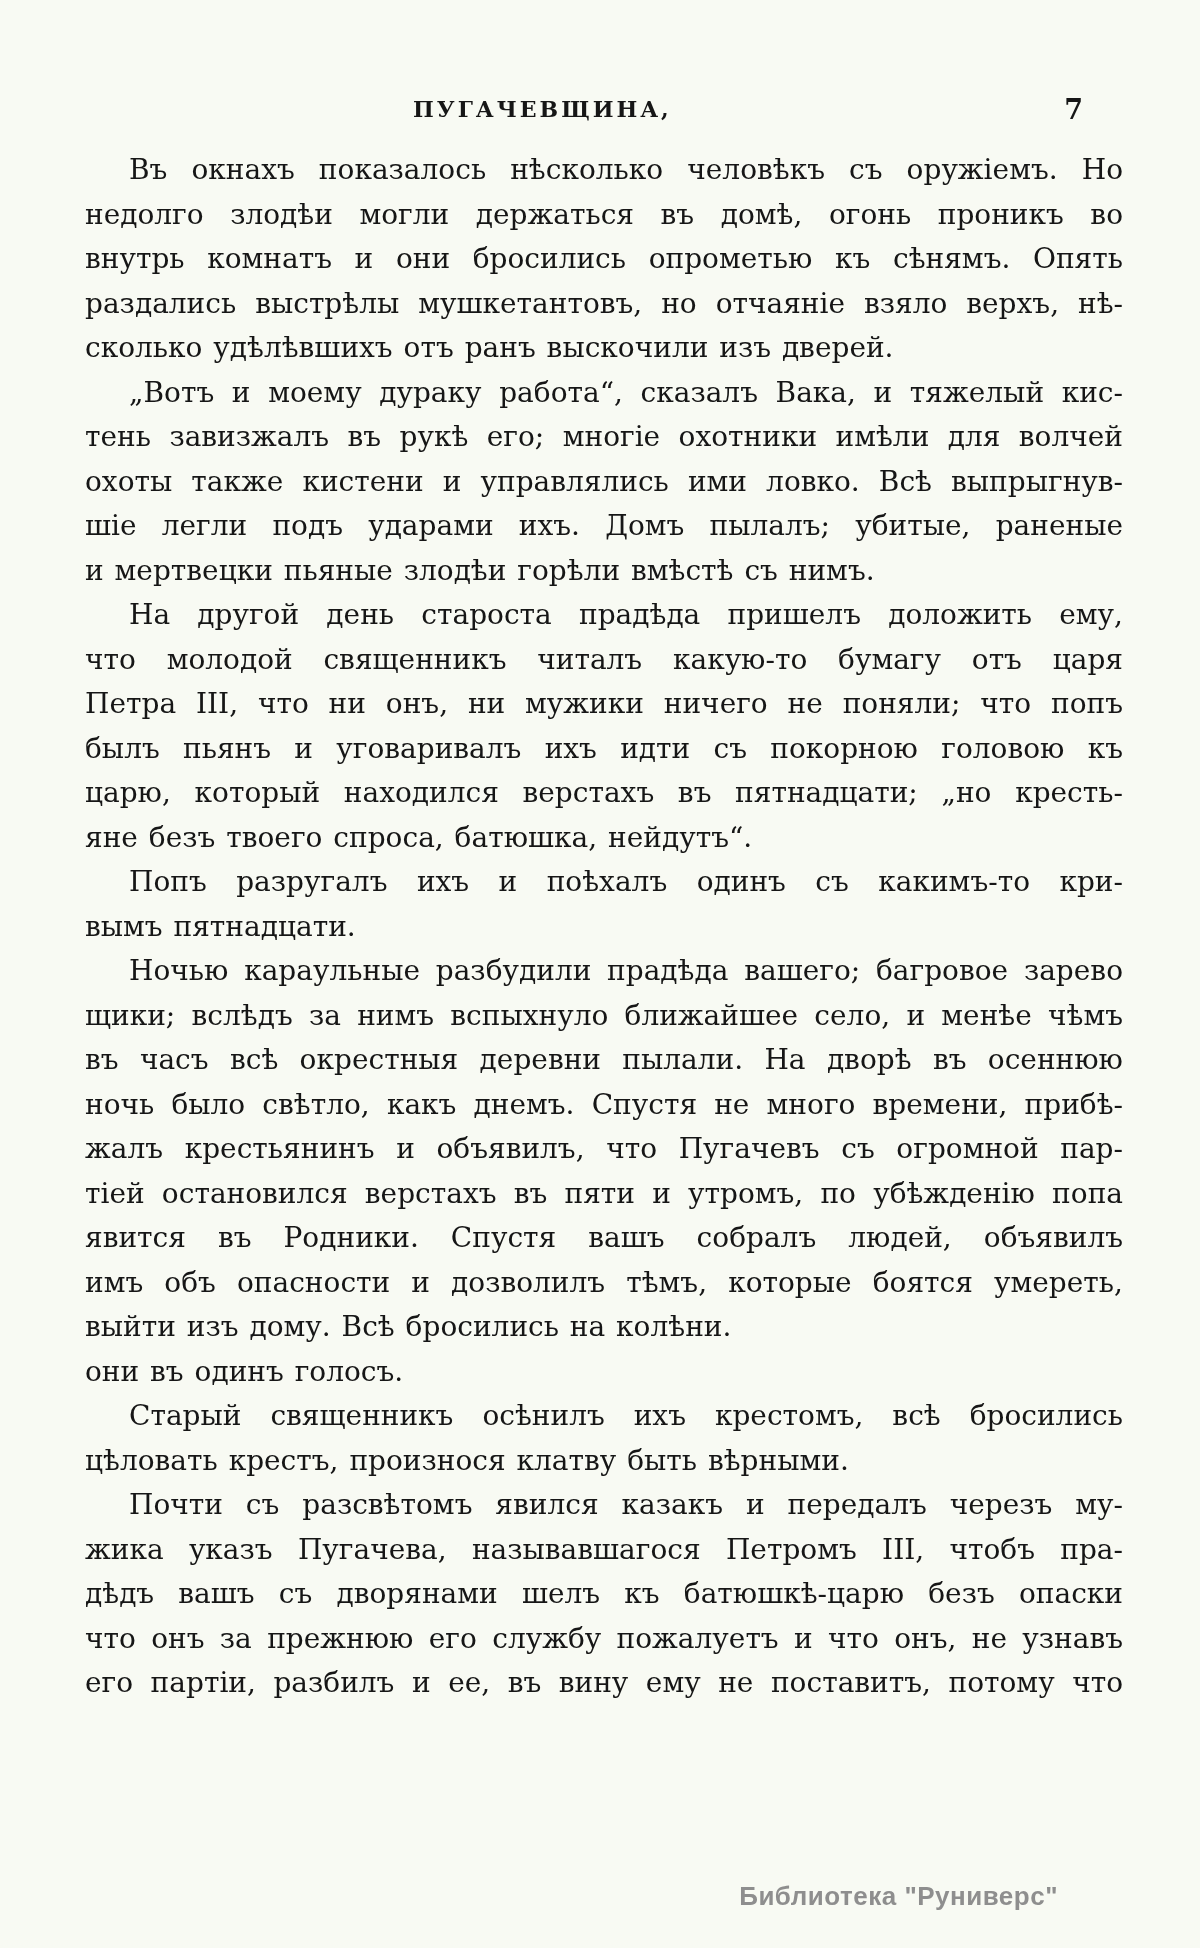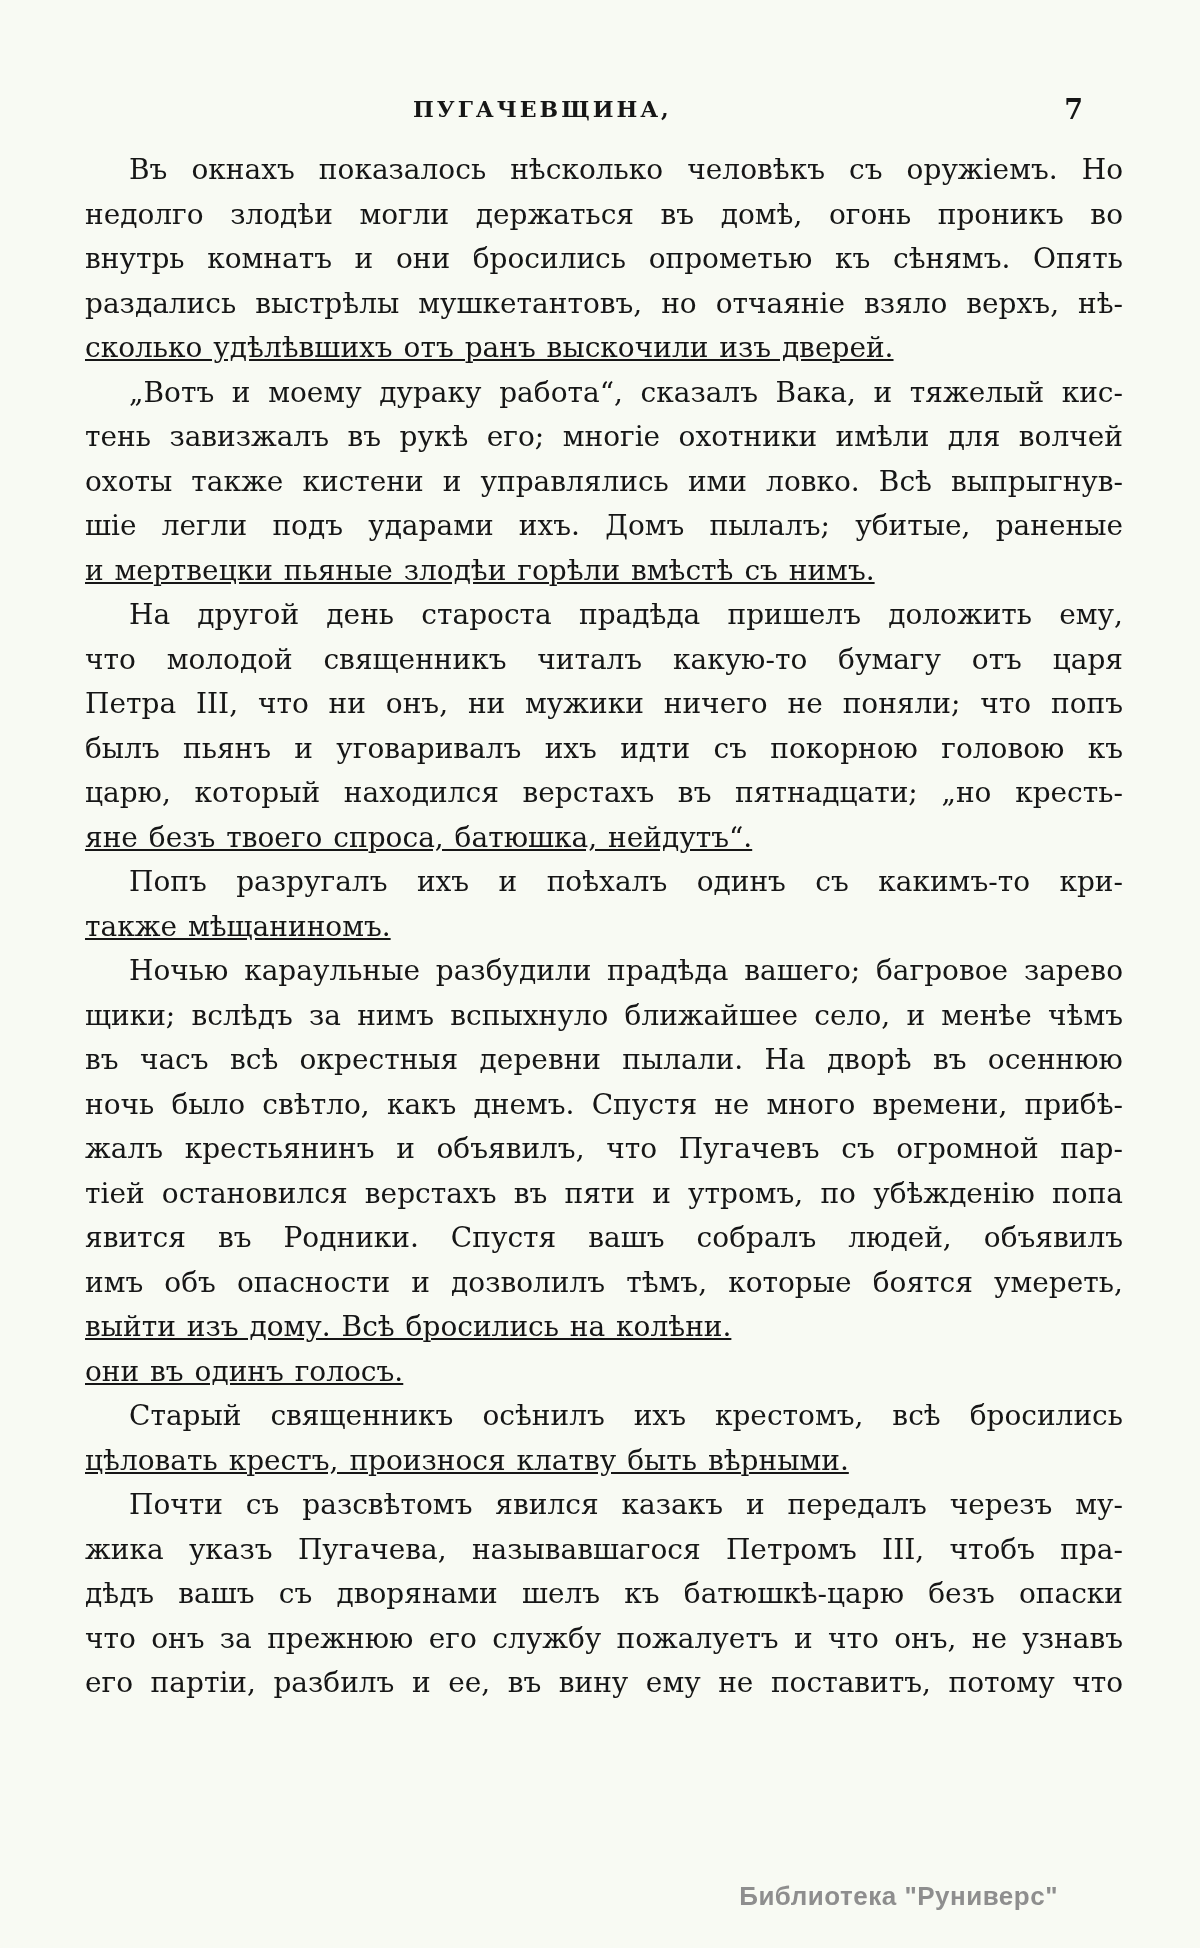--- a/index.html
+++ b/index.html
@@ -52,21 +52,21 @@
   .paragraph { margin: 0; padding: 0; }
   .line {
     font-size: 28px;
     line-height: 44.5px;
     white-space: nowrap;      
     text-align: justify;
     text-align-last: justify;
     word-spacing: 2px;
   }
   .line.first { padding-left: 44px; }
-  .line.last  { text-align-last: left; text-decoration: underline; }
+  .line.last  { text-align-last: left; }
   
   .watermark {
     position: absolute;
     right: 142px;
     bottom: 36px;
     font-family: "Liberation Sans", sans-serif;
     font-size: 26px;
     font-weight: 600;
     color: #8e8e8e;
     letter-spacing: 0.5px;
@@ -104,21 +104,21 @@
       <div class="line first">На другой день староста прадѣда пришелъ доложить ему,</div>
       <div class="line">что молодой священникъ читалъ какую-то бумагу отъ царя</div>
       <div class="line">Петра III, что ни онъ, ни мужики ничего не поняли; что попъ</div>
       <div class="line">былъ пьянъ и уговаривалъ ихъ идти съ покорною головою къ</div>
       <div class="line">царю, который находился верстахъ въ пятнадцати; „но кресть-</div>
       <div class="line last">яне безъ твоего спроса, батюшка, нейдутъ“.</div>
     </div>
 
     <div class="paragraph">
       <div class="line first">Попъ разругалъ ихъ и поѣхалъ одинъ съ какимъ-то кри-</div>
-      <div class="line last">также мѣщаниномъ.</div>
+      <div class="line last">вымъ пятнадцати.</div>
     </div>
 
     <div class="paragraph">
       <div class="line first">Ночью караульные разбудили прадѣда вашего; багровое зарево</div>
       <div class="line">щики; вслѣдъ за нимъ вспыхнуло ближайшее село, и менѣе чѣмъ</div>
       <div class="line">въ часъ всѣ окрестныя деревни пылали. На дворѣ въ осеннюю</div>
       <div class="line">ночь было свѣтло, какъ днемъ. Спустя не много времени, прибѣ-</div>
       <div class="line">жалъ крестьянинъ и объявилъ, что Пугачевъ съ огромной пар-</div>
       <div class="line">тіей остановился верстахъ въ пяти и утромъ, по убѣжденію попа</div>
       <div class="line">явится въ Родники. Спустя вашъ собралъ людей, объявилъ</div>

